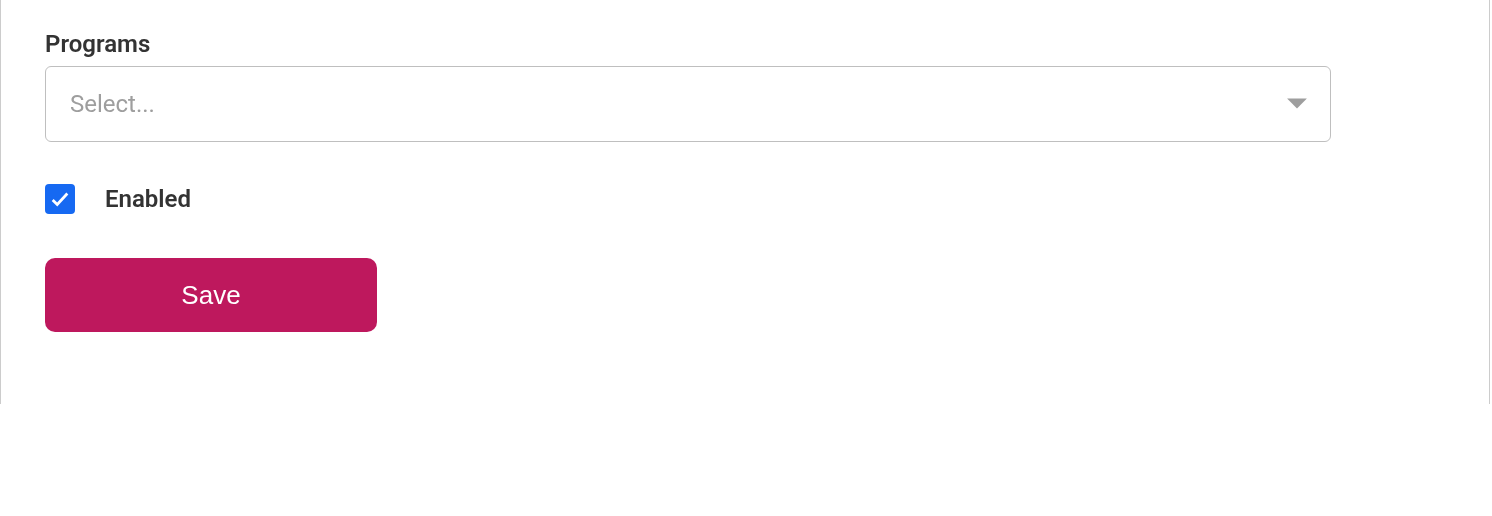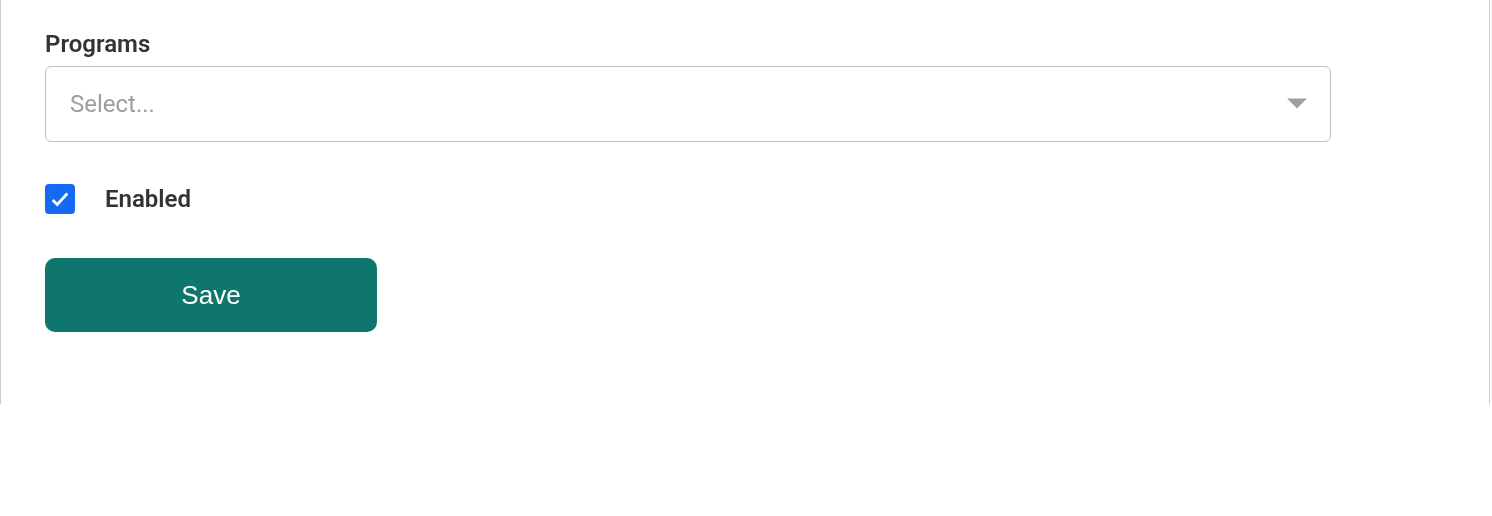--- a/index.html
+++ b/index.html
@@ -81,21 +81,21 @@
     }
     .checkbox-label {
       font-size: 24px;
       font-weight: 600;
       color: #333;
     }
     .save-button {
       margin-top: 44px;
       width: 332px;
       height: 74px;
-      background: #0f766e;
+      background: #be185d;
       color: #fff;
       border: none;
       border-radius: 10px;
       font-size: 26px;
       font-weight: 400;
       cursor: pointer;
       display: flex;
       align-items: center;
       justify-content: center;
     }

